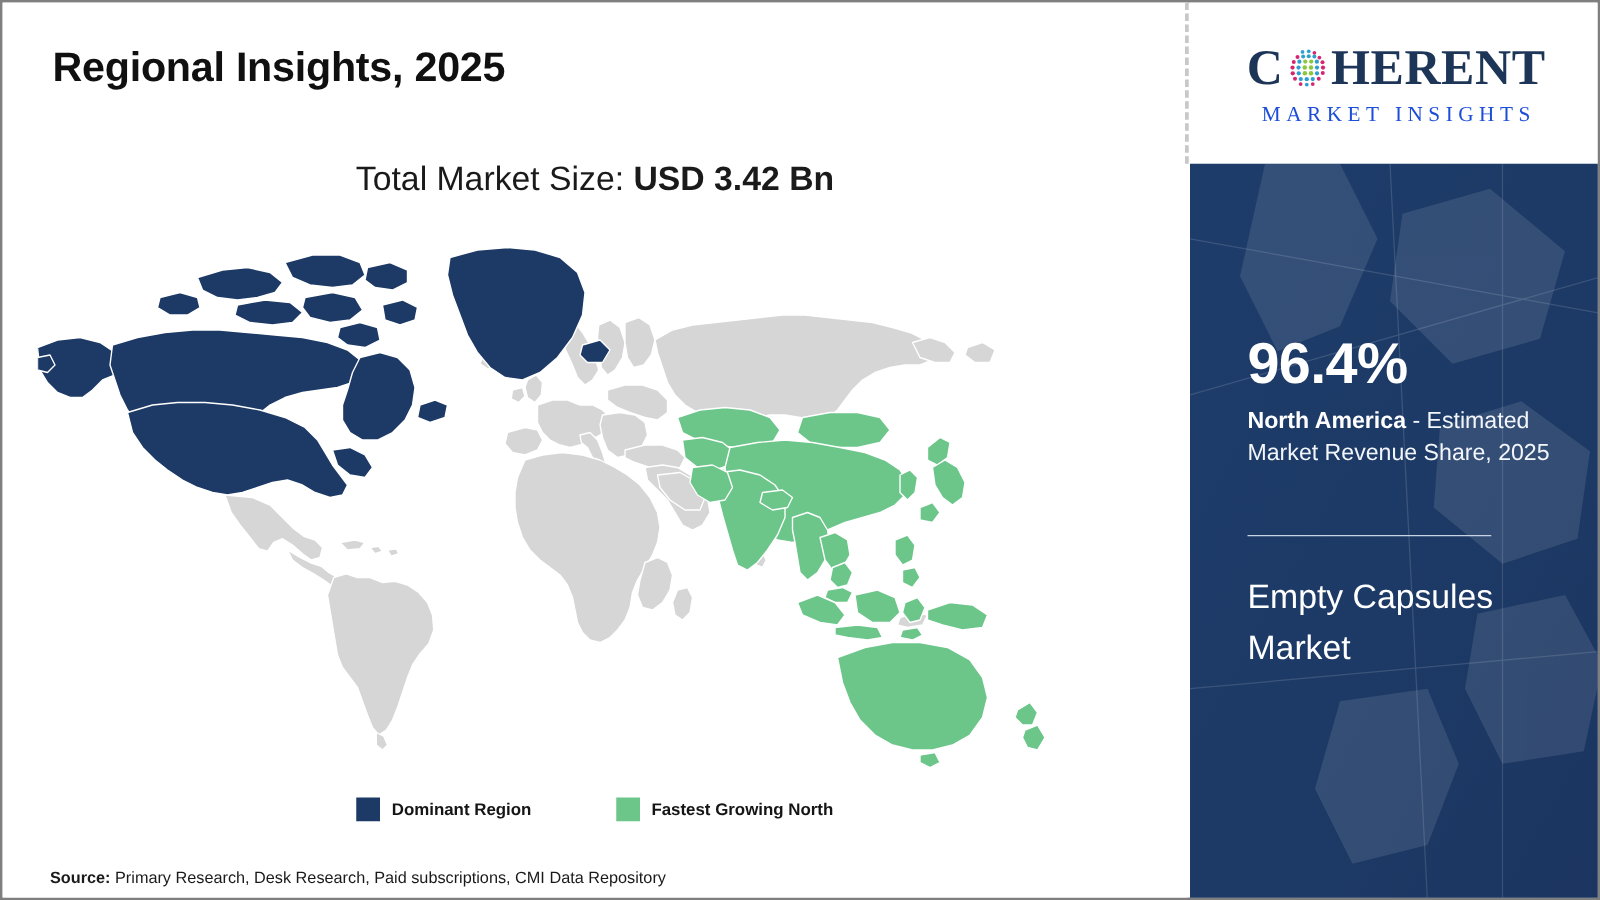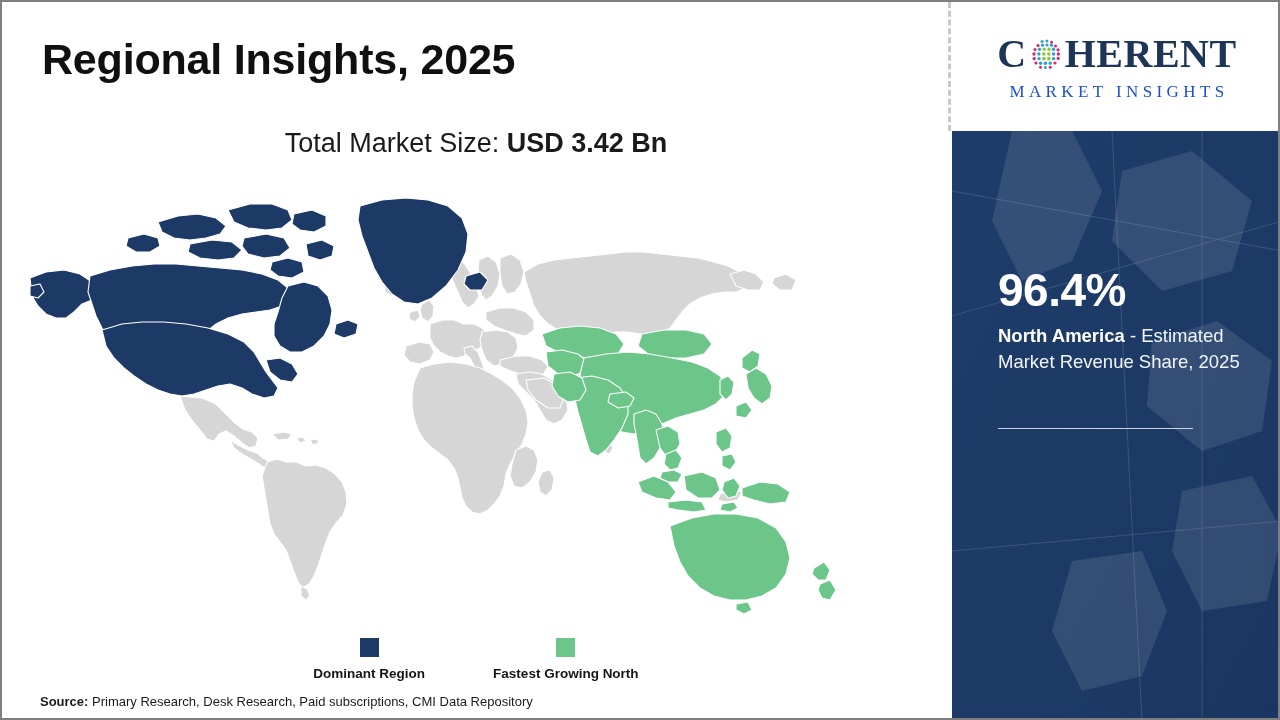--- a/index.html
+++ b/index.html
@@ -26,21 +26,21 @@
     left: 0; top: 0;
     width: 948px;
     height: 720px;
     background: #ffffff;
   }
 
   #page-title {
     position: absolute;
     left: 40px;
     top: 33px;
-    font-size: 43px;
+    font-size: 33px;
     font-weight: bold;
     color: #101010;
     letter-spacing: -0.2px;
     white-space: nowrap;
   }
 
   #market-size-line {
     position: absolute;
     left: 0;
     top: 126px;
@@ -71,21 +71,20 @@
     width: 948px;
     display: flex;
     justify-content: center;
     gap: 68px;
     align-items: center;
   }
   .legend-item {
     display: flex;
     align-items: center;
     gap: 9px;
-    flex-direction: column;
   }
   .legend-swatch {
     width: 19px;
     height: 19px;
     display: block;
   }
   .legend-label {
     font-size: 13.5px;
     font-weight: bold;
     color: #151515;
@@ -470,16 +469,17 @@
 
     <div id="blue-panel-content">
       <div id="stat-percent">96.4%</div>
 
       <div id="stat-caption">
         <span class="region-name">North America</span><span> - Estimated Market Revenue Share, 2025</span>
       </div>
 
       <div id="stat-rule"></div>
 
+      <div id="market-name">Empty Capsules Market</div>
     </div>
   </div>
 
 </div>
 
 </body></html>

